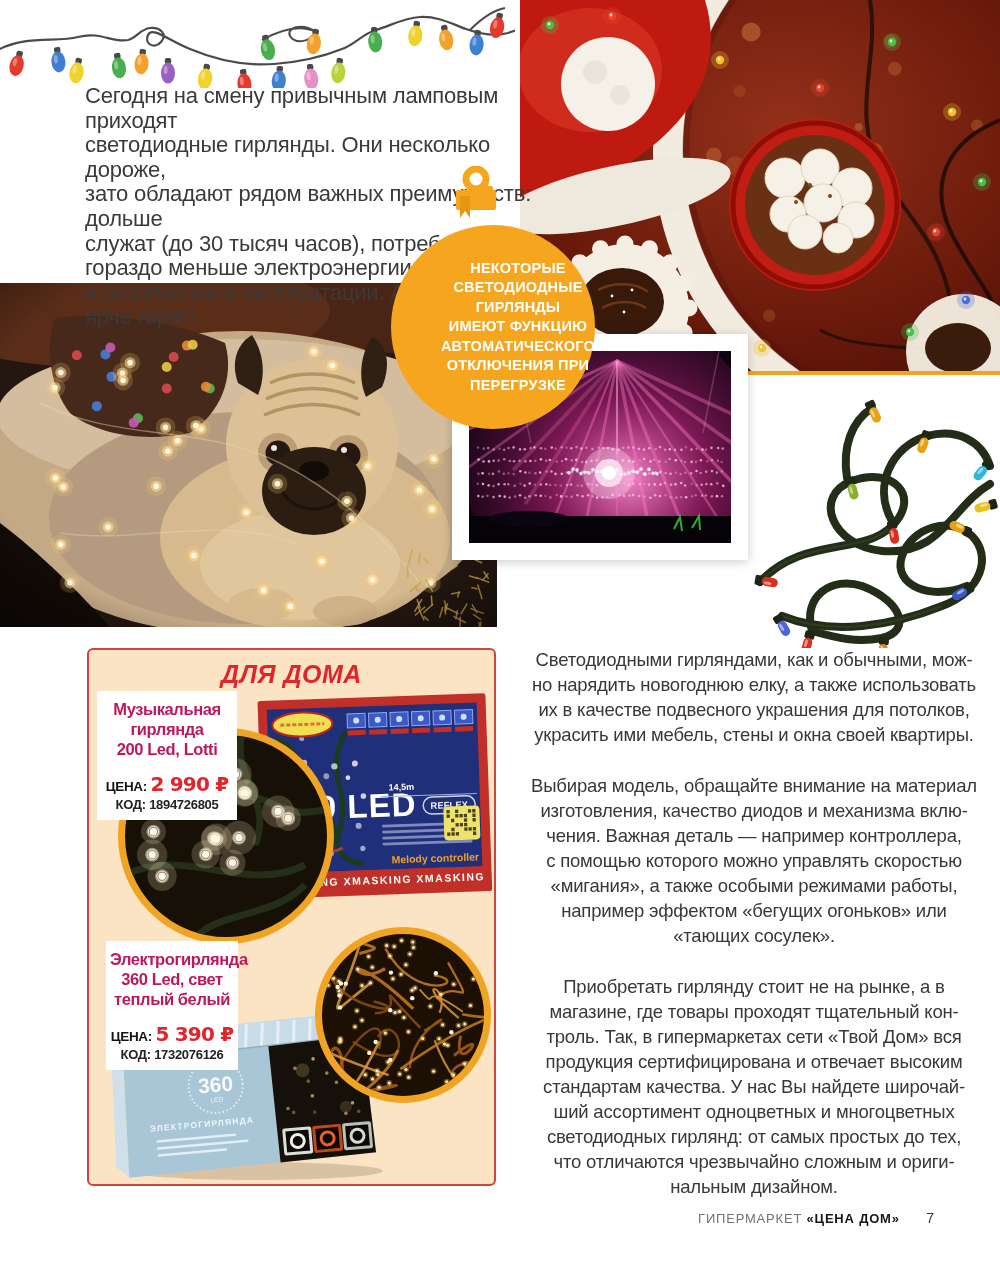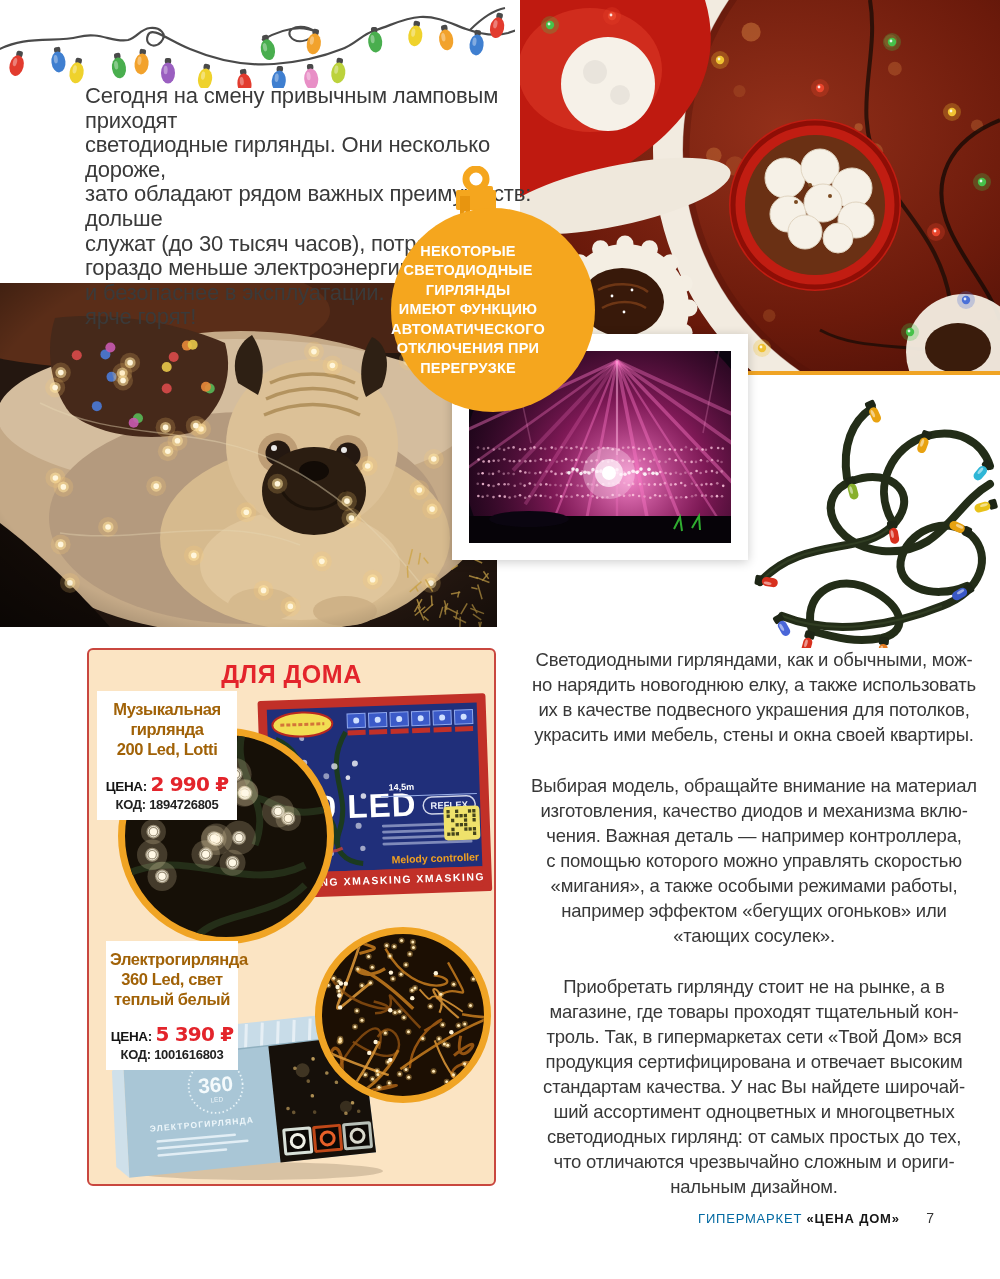--- a/index.html
+++ b/index.html
@@ -17,52 +17,52 @@
                border-bottom:4px solid var(--ring-orange,#F0A428);z-index:1;}
 
   .photo-pug{position:absolute;left:0;top:283px;width:497px;height:344px;z-index:1;}
 
   .photo-pink{position:absolute;left:452px;top:334px;width:296px;height:226px;background:#fff;
               padding:17px;box-sizing:border-box;box-shadow:0 2px 10px rgba(0,0,0,.2);z-index:3;}
 
   .photo-cutout{position:absolute;left:742px;top:386px;width:258px;height:262px;z-index:2;}
 
   .hanger{position:absolute;left:444px;top:166px;width:68px;height:52px;z-index:4;}
-  .badge{position:absolute;left:391px;top:208px;width:204px;height:204px;border-radius:50%;
-         background:var(--badge-orange,#F5A61E);display:flex;align-items:center;justify-content:flex-start;
+  .badge{position:absolute;left:391px;top:225px;width:204px;height:204px;border-radius:50%;
+         background:var(--badge-orange,#F5A61E);display:flex;align-items:center;justify-content:flex-end;
          text-align:center;color:#fff;font-size:14.5px;font-weight:700;line-height:19.5px;
          letter-spacing:.2px;z-index:4;}
 
   .home-box{position:absolute;left:87px;top:648px;width:409px;height:538px;box-sizing:border-box;
             background:var(--panel-bg,#FBE4C3);border:2px solid var(--panel-border,#C9473F);
             border-radius:6px;overflow:hidden;z-index:2;}
   .home-title{position:absolute;left:0;top:10px;width:100%;text-align:center;font-size:25px;
-              font-weight:700;color:var(--accent-red,#E32227);letter-spacing:.5px;}
+              font-weight:700;color:var(--accent-red,#E32227);letter-spacing:.5px;font-style:italic;}
   .pcard{position:absolute;background:#fff;text-align:center;padding:8px 4px;box-sizing:border-box;z-index:5;}
   .pcard1{left:8px;top:41px;width:140px;}
   .pcard2{left:17px;top:291px;width:132px;}
-  .p-name{font-size:16.5px;font-weight:700;line-height:20px;letter-spacing:-0.4px;color:#a16207;}
+  .p-name{font-size:16.5px;font-weight:700;line-height:20px;letter-spacing:-0.4px;color:#be185d;}
   .p-price{margin-top:13px;font-size:13.5px;font-weight:700;color:#151515;letter-spacing:-0.3px;}
   .p-price .val{font-size:20px;color:var(--accent-red,#E3242B);font-family:"DejaVu Sans",sans-serif;
                 letter-spacing:-0.8px;}
   .p-code{margin-top:1px;font-size:13px;font-weight:700;color:#222;letter-spacing:-0.3px;}
 
   .box200{position:absolute;left:164px;top:41px;width:244px;height:218px;z-index:3;}
   .circle-photo{position:absolute;border-radius:50%;border:7px solid var(--ring-orange,#F0A424);
                 overflow:hidden;box-sizing:border-box;z-index:4;}
   .circle1{left:29px;top:78px;width:216px;height:216px;background:#161007;}
   .circle2{left:226px;top:277px;width:176px;height:176px;background:#1c0f03;}
   .box360{position:absolute;left:16px;top:355px;width:290px;height:180px;z-index:3;}
 
   .bodycol{position:absolute;left:519px;top:647px;width:470px;font-size:18.5px;line-height:25px;
            letter-spacing:-0.2px;color:#383838;z-index:2;text-align:center;}
   .bodycol .para{margin:0 0 26px 0;}
 
   .footer{position:absolute;right:66px;top:1210px;font-size:13px;letter-spacing:.8px;z-index:2;}
-  .footer .pref{color:#0369a1;}
+  .footer .pref{color:#737373;}
   .footer .store{color:#161616;font-weight:700;}
   .footer .pnum{color:#333;margin-left:22px;font-size:14px;letter-spacing:0;}
 </style>
 </head>
 <body>
 
 <div id="page">
 
   <svg class="garland-top" viewBox="0 0 515 86">
     <path d="M-6,50 C25,32 55,41 78,35 C100,29 112,41 128,38 C137,36 140,27 150,26 C160,25 168,32 161,40 C155,47 144,43 148,33 C152,24 168,38 190,47 C216,58 246,64 274,62 C300,60 322,55 342,47 C356,42 362,32 376,28 C392,23 404,16 420,15 C438,14 452,22 466,27 C480,32 494,35 508,31 L520,27" fill="none" stroke="#4a4a4a" stroke-width="2.2"></path>
@@ -1334,21 +1334,21 @@
     <div class="pcard pcard2">
       <div class="p-name txt">Электрогирлянда
 360 Led, свет
 теплый белый</div>
       <div class="p-price">
         <span>ЦЕНА:</span>
         <span class="val">5 390 ₽</span>
       </div>
       <div class="p-code">
         <span>КОД:</span>
-        <span>1001616803</span>
+        <span>1732076126</span>
       </div>
     </div>
   </div>
 
   <div class="bodycol">
     <div class="para txt">Светодиодными гирляндами, как и обычными, мож-
 но нарядить новогоднюю елку, а также использовать
 их в качестве подвесного украшения для потолков,
 украсить ими мебель, стены и окна своей квартиры.</div>
     <div class="para txt">Выбирая модель, обращайте внимание на материал

